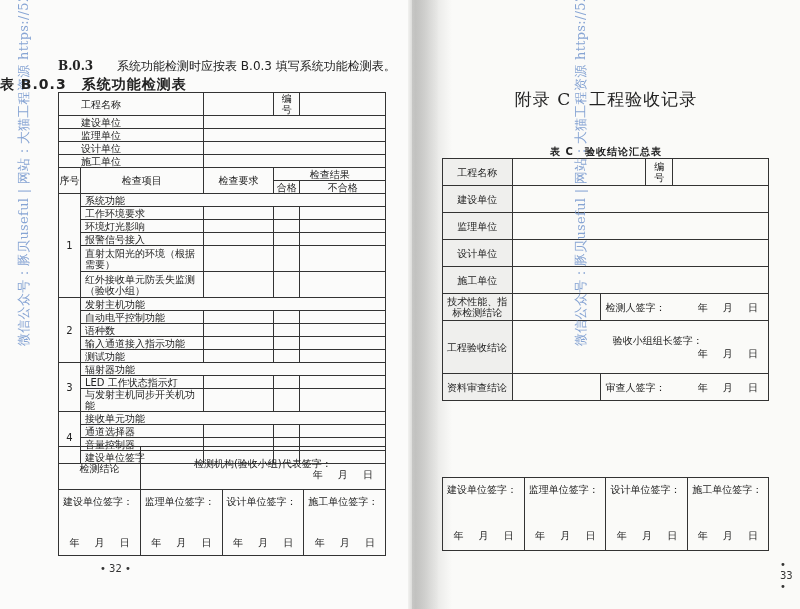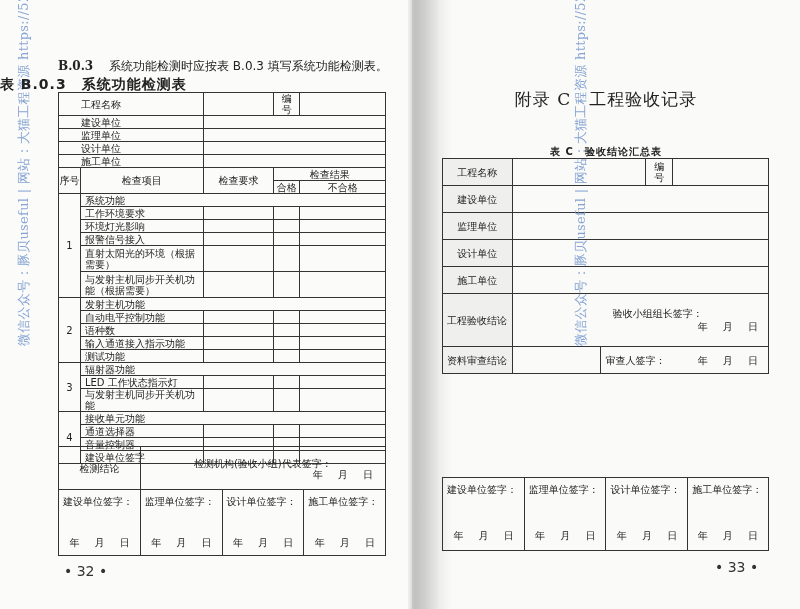--- a/index.html
+++ b/index.html
@@ -13,33 +13,33 @@
     background: linear-gradient(90deg, #f2f2f0 0%, #c9c9c7 25%, #d8d8d6 45%, #ececea 75%, #f7f7f5 100%); }
   .right-shade { position: absolute; left: 412px; top: 0; width: 40px; height: 609px;
     background: linear-gradient(90deg, rgba(190,190,188,0.7), rgba(240,240,238,0)); }
 
   .watermark { position: absolute; color: #7a9bd0; font-family: "DejaVu Serif", serif; font-size: 13px;
     white-space: nowrap; transform-origin: left top; transform: rotate(-90deg); letter-spacing: 0.3px; opacity: 0.9; }
   .wm-left { left: 15px; top: 346px; }
   .wm-right { left: 572px; top: 346px; }
 
   .clause { position: absolute; left: 58px; top: 58px; font-size: 12px; white-space: nowrap; }
-  .clause .num { font-weight: bold; font-family: "DejaVu Serif", serif; margin-right: 12px; }
+  .clause .num { font-weight: bold; font-family: "DejaVu Serif", serif; margin-right: 20px; }
   .tbl-title { position: absolute; left: 0; width: 412px; top: 76px; font-size: 14px; font-weight: bold; letter-spacing: 1px; }
 
   table { border-collapse: collapse; font-size: 10px; }
   td { border: 1px solid #333; padding: 0 4px; vertical-align: middle; line-height: 11px; }
   .t-left { position: absolute; left: 58px; top: 92px; width: 328px; border: 1.5px solid #222; }
   .t-left td { height: 13px; }
   .c { text-align: center; }
   .sp { letter-spacing: 6px; }
 
-  .page-num { position: absolute; font-size: 14px; color: #333; }
+  .page-num { position: absolute; font-size: 10px; color: #333; margin-left: 36px; }
   .pn-left { left: 64px; top: 563px; }
-  .pn-right { left: 715px; top: 559px; }
+  .pn-right { left: 744px; top: 559px; }
 
   .appx-title { position: absolute; left: 412px; width: 388px; top: 88px; text-align: center; font-size: 17px; font-family: "DejaVu Serif", serif; letter-spacing: 1px; }
   .tbl-title-r { position: absolute; left: 412px; width: 388px; top: 145px; text-align: center; font-size: 10px; font-weight: bold; letter-spacing: 1px; }
   .t-right { position: absolute; left: 442px; top: 158px; width: 327px; border: 1.5px solid #222; }
   .t-right td { height: 27px; }
   .lbl { background: #efefed; }
 
   .sigrow td { vertical-align: top; padding-top: 6px; }
   .date { display: block; text-align: right; letter-spacing: 6px; }
 </style>
@@ -123,21 +123,21 @@
         <td></td>
         <td></td>
       </tr>
   <tr>
         <td style="height:26px">直射太阳光的环境（根据需要）</td>
         <td></td>
         <td></td>
         <td></td>
       </tr>
   <tr>
-        <td style="height:26px">与发射主机同步开关机功能（根据需要）</td>
+        <td style="height:26px">红外接收单元防丢失监测（验收小组）</td>
         <td></td>
         <td></td>
         <td></td>
       </tr>
 
   <tr>
     <td rowspan="5" class="c">2</td>
     <td colspan="4">发射主机功能</td>
   </tr>
   <tr>
@@ -273,20 +273,28 @@
   </tr>
   <tr>
     <td class="c lbl">设计单位</td>
     <td colspan="4"></td>
   </tr>
   <tr>
     <td class="c lbl">施工单位</td>
     <td colspan="4"></td>
   </tr>
   <tr>
+    <td class="c lbl" style="padding:0 2px">技术性能、指标检测结论</td>
+    <td></td>
+    <td colspan="3">
+      <span>检测人签字：</span>
+      <span class="sp" style="float:right">年 月 日</span>
+    </td>
+  </tr>
+  <tr>
     <td class="lbl" style="height:53px">工程验收结论</td>
     <td colspan="4" style="padding:4px 4px 4px 100px">
       <span style="display:block">验收小组组长签字：</span>
       <span class="date" style="margin-top:2px">年 月 日</span>
     </td>
   </tr>
   <tr>
     <td class="lbl">资料审查结论</td>
     <td></td>
     <td colspan="3">

